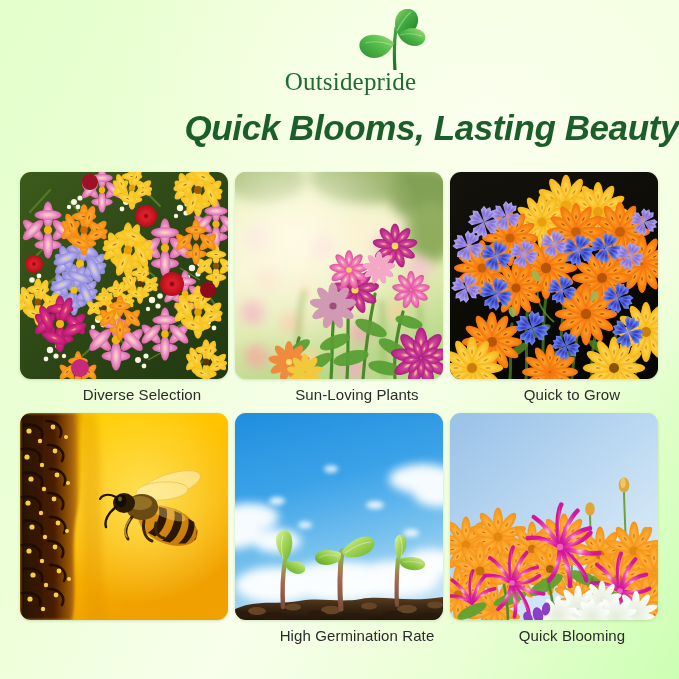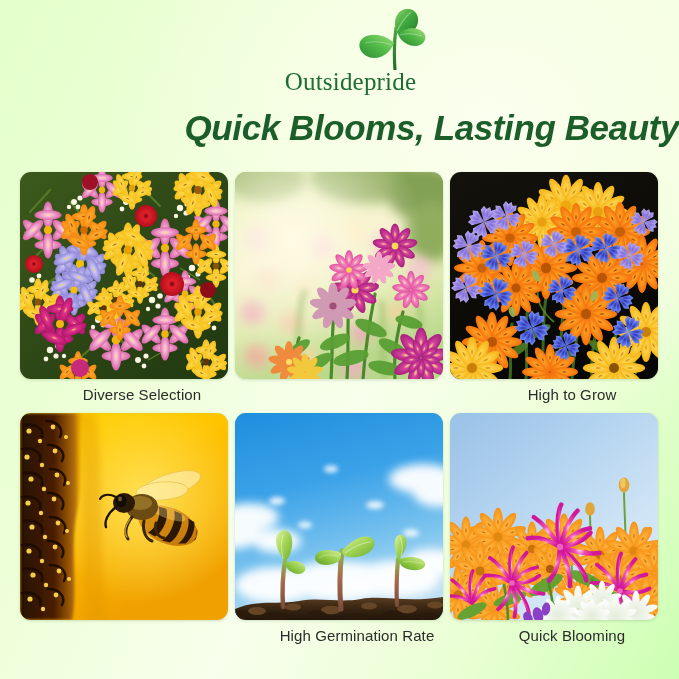--- a/index.html
+++ b/index.html
@@ -607,20 +607,21 @@
               </g>
             <g transform="translate(176,118) scale(1.1)" fill="url(#z_pk)">
                 <use href="#zpet"></use>
               </g>
             <g transform="translate(144,96) scale(0.95)" fill="#f2a8c6">
                 <use href="#zpet"></use>
               </g>
           </g>
         </svg>
       </div>
+      <div class="caption">Sun-Loving Plants</div>
     </div>
 
     <div class="cell">
       <div class="thumb">
         <svg viewBox="0 0 208 207" xmlns="http://www.w3.org/2000/svg">
           <defs>
             <linearGradient id="c_bg" x1="0" y1="0" x2="0.4" y2="1">
               <stop offset="0" stop-color="#14120c"></stop>
                 <stop offset="55%" stop-color="#0d0c07"></stop>
                 <stop offset="100%" stop-color="#060604"></stop>
@@ -824,21 +825,21 @@
               </g>
           </g>
 
           <g fill="#9ab85a" opacity=".9">
             <ellipse cx="86" cy="104" rx="3.4" ry="6" transform="rotate(-30 86 104)"></ellipse>
             <ellipse cx="144" cy="124" rx="3.2" ry="5.6" transform="rotate(24 144 124)"></ellipse>
             <ellipse cx="62" cy="140" rx="3" ry="5.4" transform="rotate(-20 62 140)"></ellipse>
           </g>
         </svg>
       </div>
-      <div class="caption">High to Grow</div>
+      <div class="caption">Quick to Grow</div>
     </div>
 
     <div class="cell">
       <div class="thumb">
         <svg viewBox="0 0 208 207" xmlns="http://www.w3.org/2000/svg">
           <defs>
             <linearGradient id="b_bg" x1="0" y1="0" x2="0.45" y2="1">
               <stop offset="0" stop-color="#ffd400"></stop>
               <stop offset="38%" stop-color="#ffc400"></stop>
               <stop offset="70%" stop-color="#f9b300"></stop>

